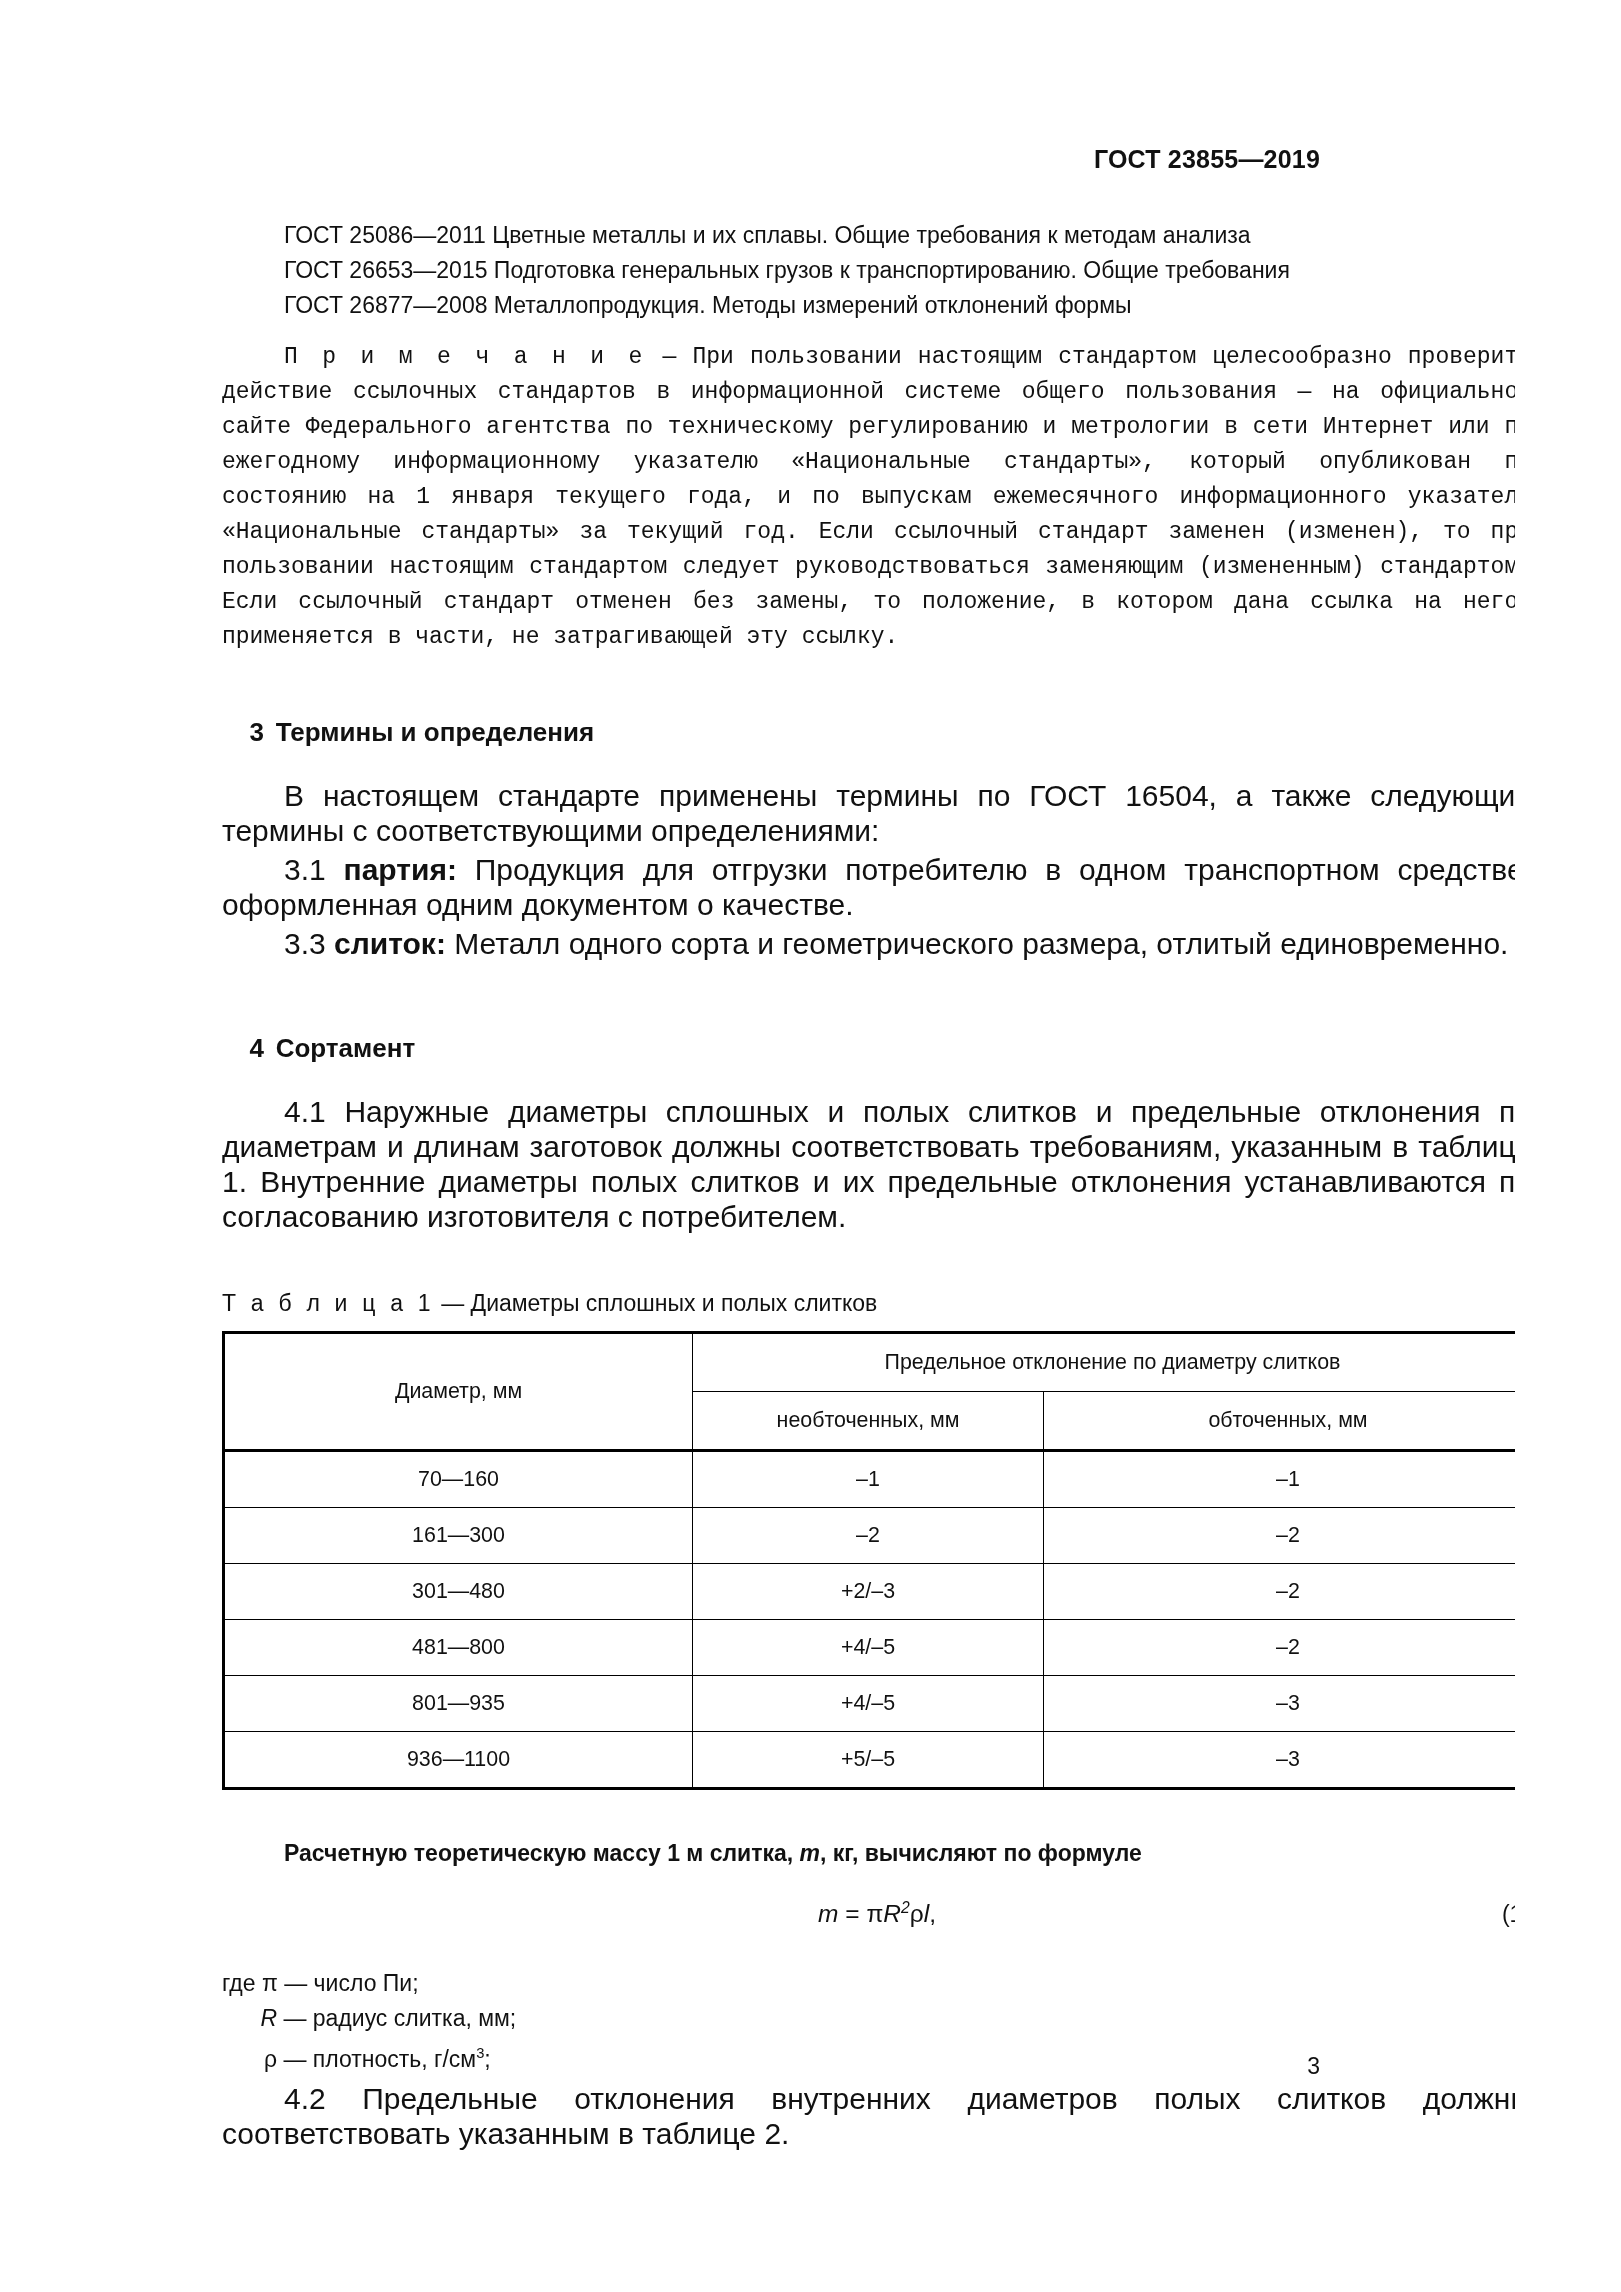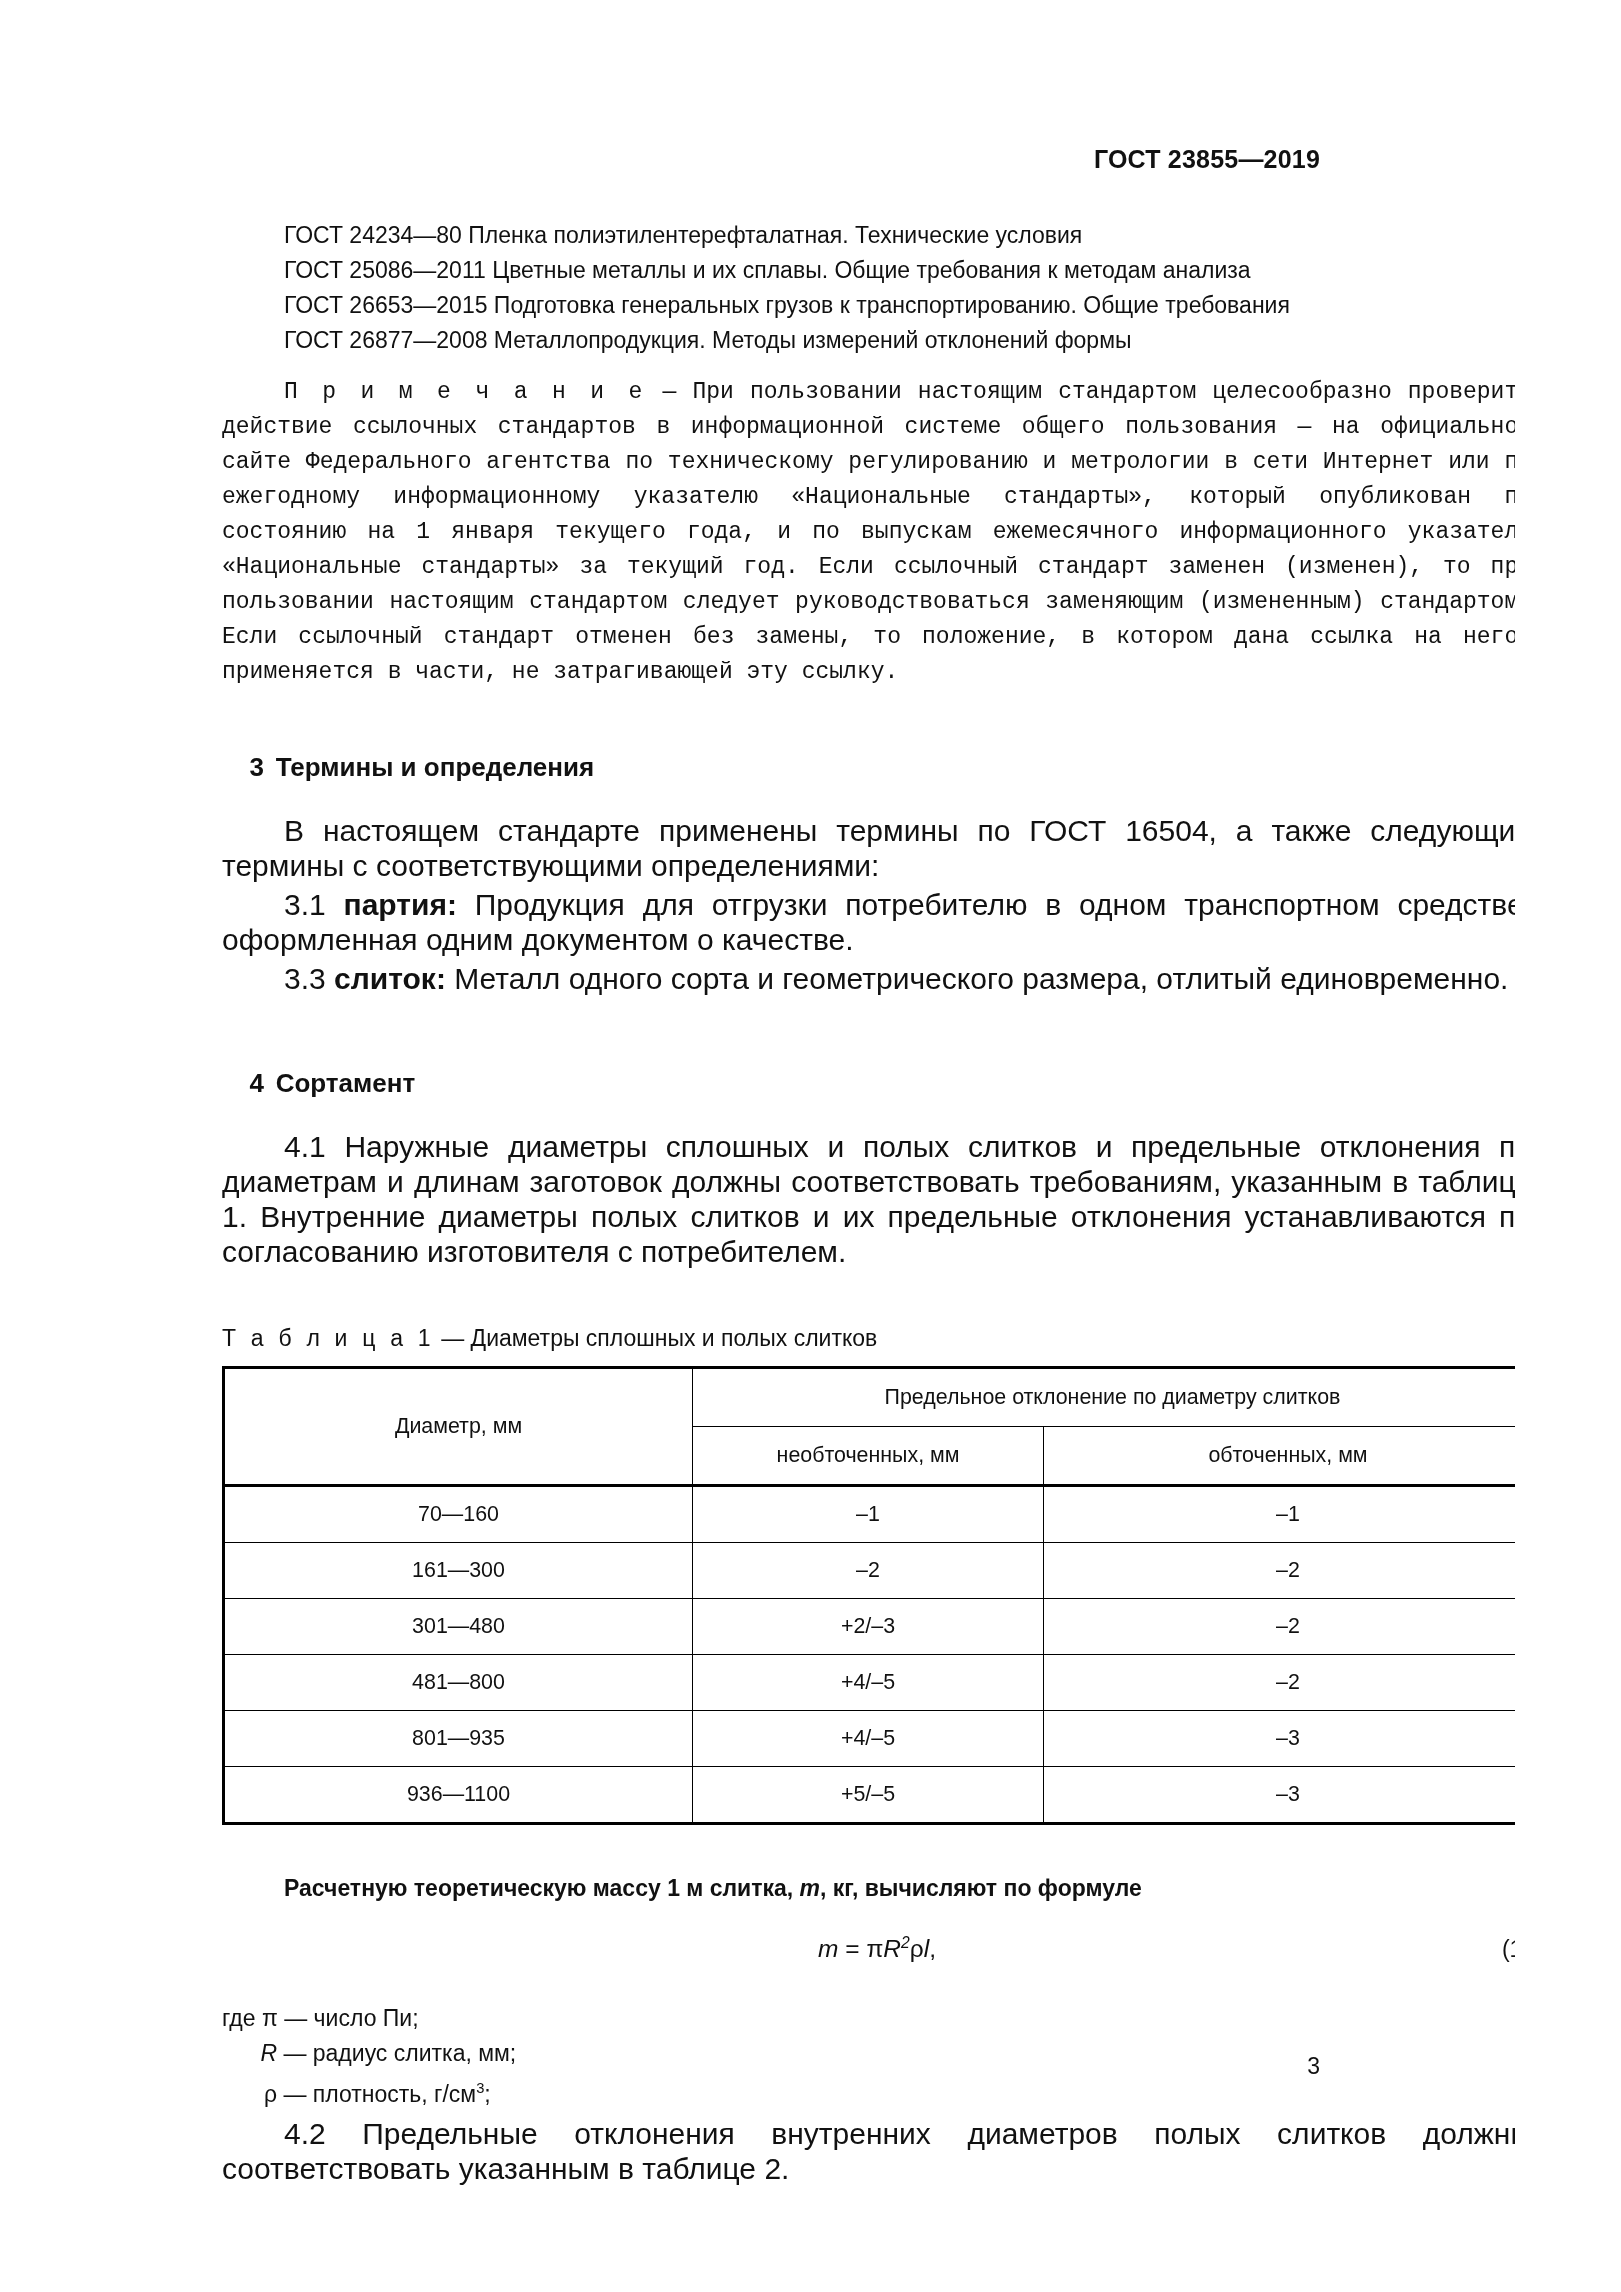--- a/index.html
+++ b/index.html
@@ -202,21 +202,20 @@
 </head>
 <body>
 
 <div class="page">
 
   <div class="doc-header">ГОСТ 23855—2019</div>
 
   <div class="content">
 
     <ul class="ref-list">
-      <li class="ref-item">ГОСТ 24234—80  Пленка полиэтилентерефталатная. Технические условия</li>
       <li class="ref-item">ГОСТ 25086—2011  Цветные металлы и их сплавы. Общие требования к методам анализа</li>
       <li class="ref-item">ГОСТ 26653—2015  Подготовка генеральных грузов к транспортированию. Общие требования</li>
       <li class="ref-item">ГОСТ 26877—2008  Металлопродукция. Методы измерений отклонений формы</li>
     </ul>
 
     <div class="note-block">
       <p><span class="note-lead"></span><span class="spaced">П р и м е ч а н и е</span><span> — </span><span>При пользовании настоящим стандартом целесообразно проверить действие ссылочных стандартов в информационной системе общего пользования — на официальном сайте Федерального агентства по техническому регулированию и метрологии в сети Интернет или по ежегодному информационному указателю «Национальные стандарты», который опубликован по состоянию на 1 января текущего года, и по выпускам ежемесячного информационного указателя «Национальные стандарты» за текущий год. Если ссылочный стандарт заменен (изменен), то при пользовании настоящим стандартом следует руководствоваться заменяющим (измененным) стандартом. Если ссылочный стандарт отменен без замены, то положение, в котором дана ссылка на него, применяется в части, не затрагивающей эту ссылку.</span></p>
     </div>
 
     <h2 class="section-heading h-sec3"><span class="num">3</span><span>Термины и определения</span></h2>

